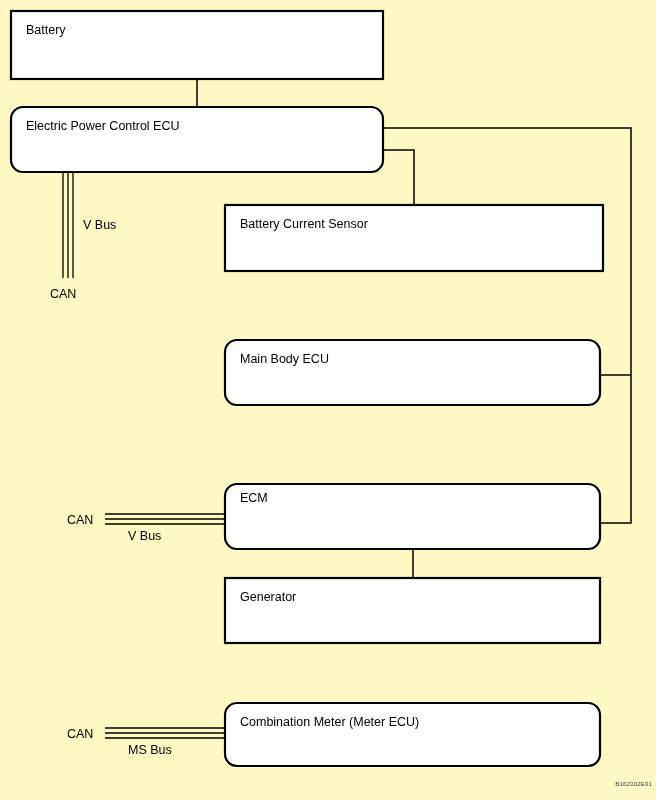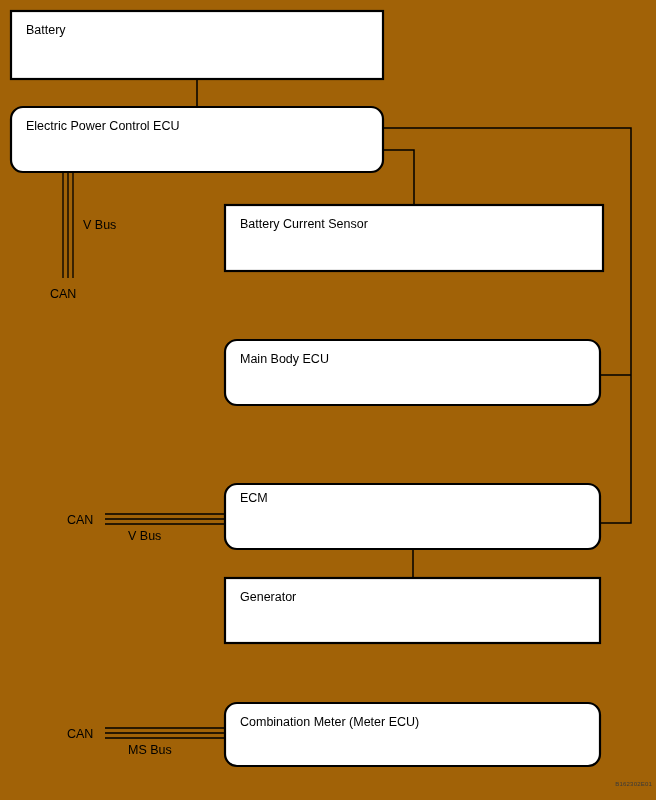--- a/index.html
+++ b/index.html
@@ -4,21 +4,21 @@
 <style>
   html, body {
     margin: 0;
     padding: 0;
     background: #ffffff;
   }
   #diagram-root {
     position: relative;
     width: 656px;
     height: 800px;
-    background: #a16207;
+    background: #fef9c3;
     font-family: "Liberation Sans", sans-serif;
     overflow: hidden;
   }
   #diagram-svg {
     position: absolute;
     left: 0;
     top: 0;
     width: 656px;
     height: 800px;
   }

